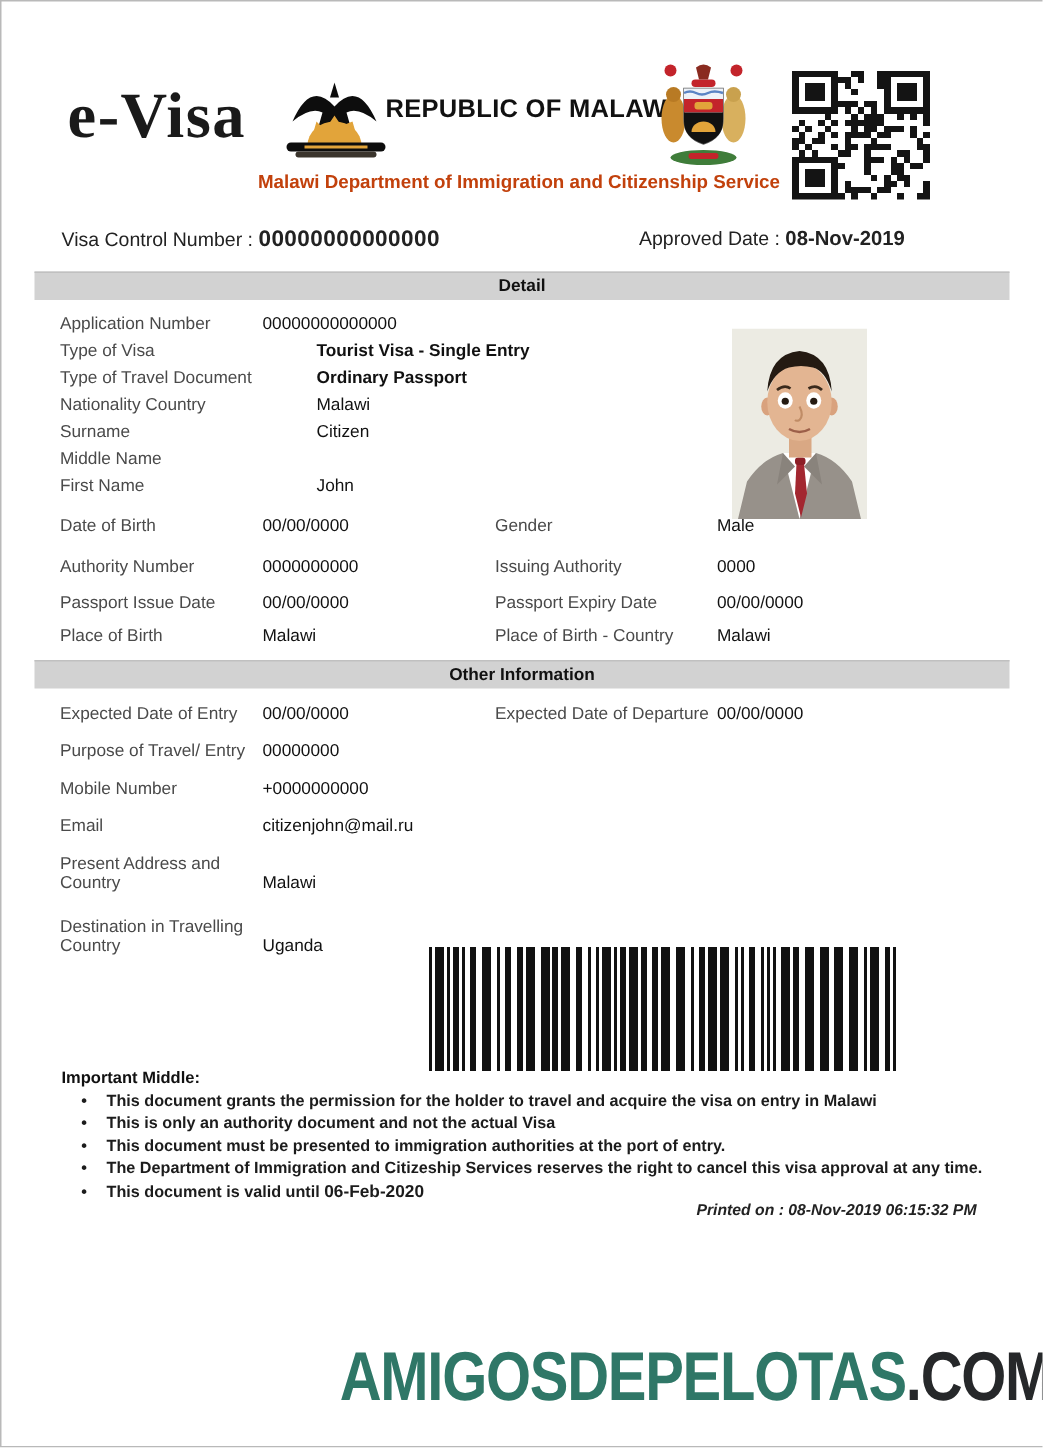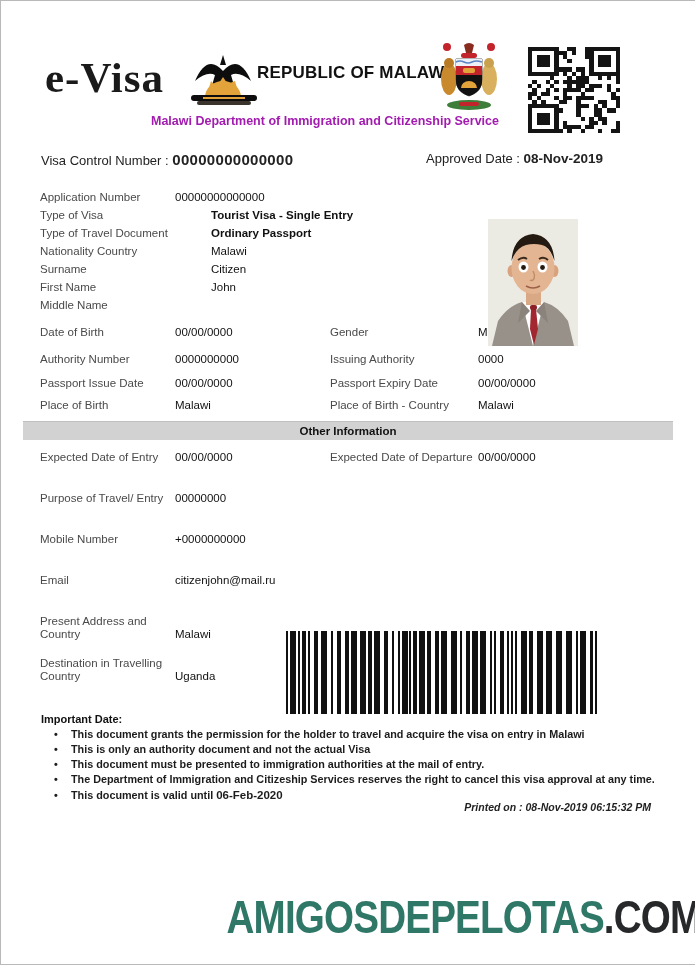--- a/index.html
+++ b/index.html
@@ -8,42 +8,42 @@
     border:1px solid #b9b9b9;background:#fff;overflow:hidden;
     font-family:"Liberation Sans","DejaVu Sans",sans-serif;color:#222;padding-left:11px;
   }
   
   .evisa-title{position:absolute;left:44px;top:52px;font-family:"Liberation Serif","DejaVu Serif",serif;
     font-weight:bold;font-size:43px;letter-spacing:1px;color:#1a1a1a;}
   .crest{position:absolute;left:184px;top:42px;width:78px;height:66px;}
   .republic{position:absolute;left:256px;top:62px;font-weight:bold;font-size:17px;color:#111;letter-spacing:.2px;}
   .coatofarms{position:absolute;left:438px;top:40px;width:60px;height:70px;}
   .qr{position:absolute;left:527px;top:46px;width:92px;height:86px;}
-  .dept-line{position:absolute;left:150px;top:113px;width:390px;text-align:left;
-    font-weight:bold;font-size:12.5px;color:#a21caf;}
+  .dept-line{position:absolute;left:150px;top:113px;width:390px;text-align:center;
+    font-weight:bold;font-size:12.5px;color:#c2410c;}
   
   .control-row{position:absolute;left:40px;top:150px;width:615px;font-size:13px;}
   .vcn-label,.apr-label{color:#222;}
   .vcn-value{font-weight:bold;font-size:15px;letter-spacing:.3px;}
   .approved{position:absolute;left:385px;top:0;text-align:center;}
   .apr-value{font-weight:bold;font-size:13.5px;}
   
   .content{position:absolute;left:22px;top:180px;width:650px;}
   .section-bar{background:#d2d2d2;text-align:center;font-weight:bold;font-size:11.5px;
     color:#111;padding:3px 0;border-top:1px solid #c0c0c0;}
   .row{display:flex;align-items:flex-end;padding-left:17px;margin-top:9.5px;font-size:11.5px;line-height:13px;}
   .lbl{width:135px;flex:0 0 135px;color:#4a4a4a;}
   .val{color:#111;}
   .val.b{font-weight:bold;}
   .val1{width:155px;flex:0 0 155px;color:#111;}
   .lbl2{width:148px;flex:0 0 148px;color:#4a4a4a;}
   .val2{color:#111;}
   .row.sp{margin-top:5px;gap:36px;}
   .other .row{margin-top:11px;}
-  .other .row.tall{margin-top:28px;}
+  .other .row.tall{margin-top:12px;}
   
   .photo{position:absolute;left:487px;top:218px;width:90px;height:127px;}
   
   .barcode{position:absolute;left:285px;top:630px;width:312px;height:83px;}
   
   .notes{position:absolute;left:40px;top:712px;width:618px;}
   .notes-heading{font-weight:bold;font-size:11px;color:#111;}
   .note-li{display:flex;font-weight:bold;font-size:10.8px;color:#1c1c1c;margin-top:2.6px;line-height:12.5px;}
   .note-dot{flex:0 0 30px;text-align:center;}
   .valid-date{font-size:11.5px;}
@@ -319,20 +319,21 @@
   <div class="control-row">
     <span class="vcn-label">Visa Control Number :</span>
     <span class="vcn-value">00000000000000</span>
     <span class="approved">
       <span class="apr-label">Approved Date :</span>
       <span class="apr-value">08-Nov-2019</span>
     </span>
   </div>
 
   <div class="content">
+    <div class="section-bar">Detail</div>
 
     <div class="row">
         <span class="lbl">Application Number</span>
         <span class="val">00000000000000</span>
       </div>
     <div class="row sp">
         <span class="lbl">Type of Visa</span>
         <span class="val b">Tourist Visa - Single Entry</span>
       </div>
     <div class="row sp">
@@ -341,26 +342,26 @@
       </div>
     <div class="row sp">
         <span class="lbl">Nationality Country</span>
         <span class="val">Malawi</span>
       </div>
     <div class="row sp">
         <span class="lbl">Surname</span>
         <span class="val">Citizen</span>
       </div>
     <div class="row sp">
+        <span class="lbl">Middle Name</span>
+        <span class="val"></span>
+      </div>
+    <div class="row sp">
         <span class="lbl">First Name</span>
         <span class="val">John</span>
-      </div>
-    <div class="row sp">
-        <span class="lbl">Middle Name</span>
-        <span class="val"></span>
       </div>
 
     <div class="row" style="margin-top:14px">
         <span class="lbl">Date of Birth</span>
         <span class="val1">00/00/0000</span>
         <span class="lbl2">Gender</span>
         <span class="val2">Male</span>
       </div>
     <div class="row" style="margin-top:14px">
         <span class="lbl">Authority Number</span>
@@ -475,32 +476,32 @@
         <rect x="260.4" y="0" width="6.0" height="83" fill="#111"></rect>
         <rect x="270.2" y="0" width="6.0" height="83" fill="#111"></rect>
         <rect x="280.0" y="0" width="6.0" height="83" fill="#111"></rect>
         <rect x="289.8" y="0" width="2.0" height="83" fill="#111"></rect>
         <rect x="293.7" y="0" width="6.0" height="83" fill="#111"></rect>
         <rect x="304" y="0" width="3" height="83" fill="#111"></rect>
         <rect x="309" y="0" width="2" height="83" fill="#111"></rect>
       </svg></div>
 
   <div class="notes">
-    <div class="notes-heading">Important Date:</div>
+    <div class="notes-heading">Important Middle:</div>
     <div class="note-li">
         <span class="note-dot">•</span>
         <span>This document grants the permission for the holder to travel and acquire the visa on entry in Malawi</span>
       </div>
     <div class="note-li">
         <span class="note-dot">•</span>
         <span>This is only an authority document and not the actual Visa</span>
       </div>
     <div class="note-li">
         <span class="note-dot">•</span>
-        <span>This document must be presented to immigration authorities at the mail of entry.</span>
+        <span>This document must be presented to immigration authorities at the port of entry.</span>
       </div>
     <div class="note-li">
         <span class="note-dot">•</span>
         <span>The Department of Immigration and Citizeship Services reserves the right to cancel this visa approval at any time.</span>
       </div>
     <div class="note-li" style="margin-top:4px">
       <span class="note-dot">•</span>
       <span><span>This document is valid until </span><span class="valid-date">06-Feb-2020</span></span>
     </div>
   </div>

